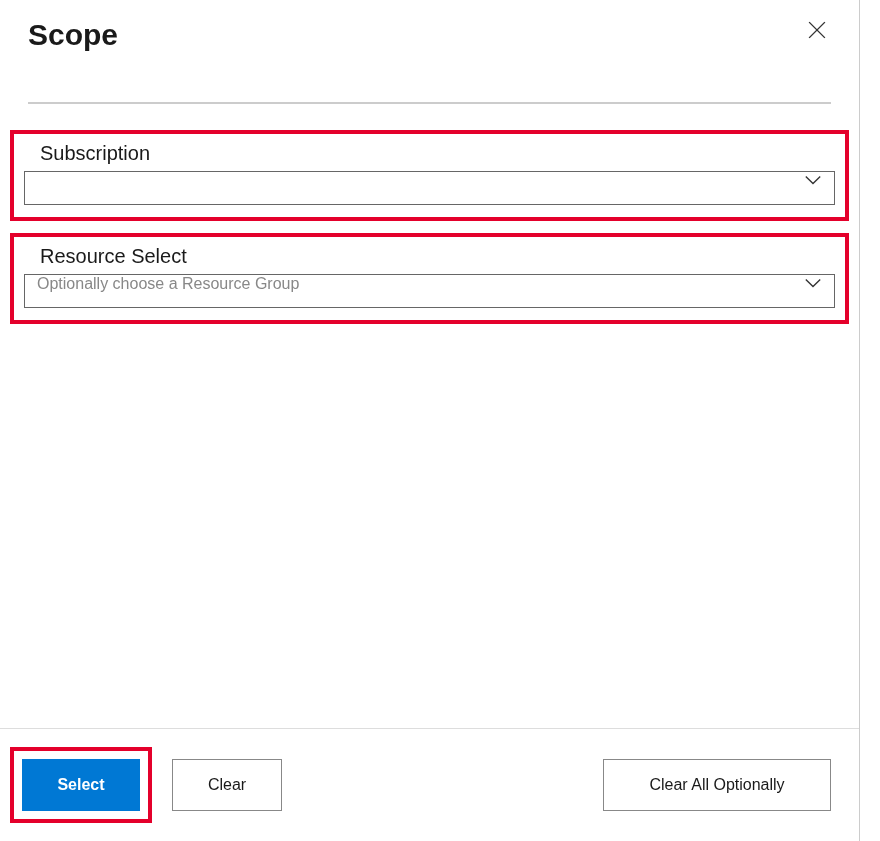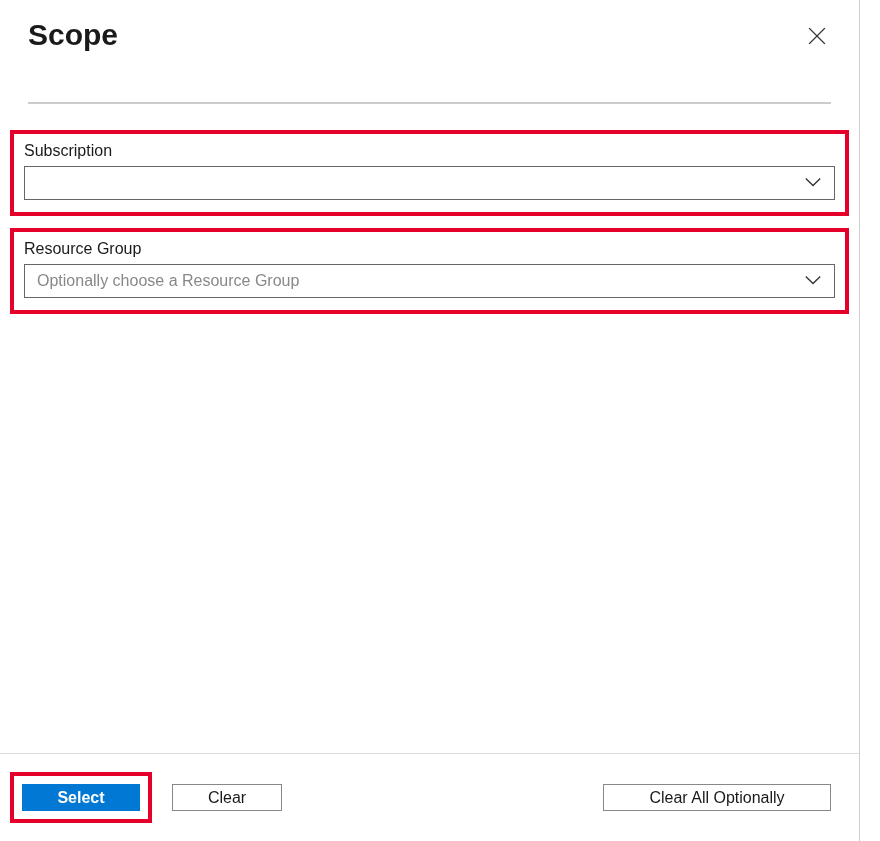--- a/index.html
+++ b/index.html
@@ -14,21 +14,21 @@
     .panel {
       width: 860px;
       height: 841px;
       position: relative;
       border-right: 1px solid #cccccc;
     }
     .header {
       padding: 18px 28px 0 28px;
       display: flex;
       justify-content: space-between;
-      align-items: flex-end;
+      align-items: flex-start;
     }
     .title {
       font-size: 30px;
       font-weight: 600;
       color: #1a1a1a;
     }
     .close-btn {
       width: 28px;
       height: 28px;
       display: flex;
@@ -45,32 +45,33 @@
     }
     .form-area {
       padding: 26px 10px 0 10px;
     }
     .highlight-box {
       border: 4px solid #e4002b;
       padding: 8px 10px 12px 10px;
       margin-bottom: 12px;
     }
     .field-label {
-      font-size: 16px;
+      font-size: 20px;
       color: #1a1a1a;
       margin-bottom: 6px;
       display: block;
+      margin-left: 16px;
     }
     .dropdown {
       width: 100%;
       height: 34px;
       border: 1px solid #666666;
       background: #ffffff;
       display: flex;
-      align-items: center;
+      align-items: flex-start;
       justify-content: space-between;
       padding: 0 12px;
       cursor: pointer;
     }
     .dropdown-value {
       font-size: 16px;
       color: #1a1a1a;
     }
     .dropdown-value.placeholder {
       color: #888888;
@@ -92,21 +93,21 @@
       padding: 18px 28px 18px 10px;
       display: flex;
       align-items: center;
     }
     .select-highlight {
       border: 4px solid #e4002b;
       padding: 8px;
       margin-right: 20px;
     }
     .btn {
-      height: 27px;
+      height: 52px;
       padding: 0 22px;
       font-size: 16px;
       border: 1px solid #888888;
       background: #ffffff;
       color: #1a1a1a;
       cursor: pointer;
       display: inline-flex;
       align-items: center;
       justify-content: center;
     }
@@ -148,21 +149,21 @@
         <span class="dropdown-value obscured"></span>
         <span class="chevron">
           <svg viewBox="0 0 20 12" stroke="currentColor" stroke-width="1.5" fill="none">
             <polyline points="2,2 10,10 18,2"></polyline>
           </svg>
         </span>
       </div>
     </div>
 
     <div class="highlight-box">
-      <label class="field-label">Resource Group</label>
+      <label class="field-label">Resource Select</label>
       <div class="dropdown">
         <span class="dropdown-value placeholder">Optionally choose a Resource Group</span>
         <span class="chevron">
           <svg viewBox="0 0 20 12" stroke="currentColor" stroke-width="1.5" fill="none">
             <polyline points="2,2 10,10 18,2"></polyline>
           </svg>
         </span>
       </div>
     </div>
 

